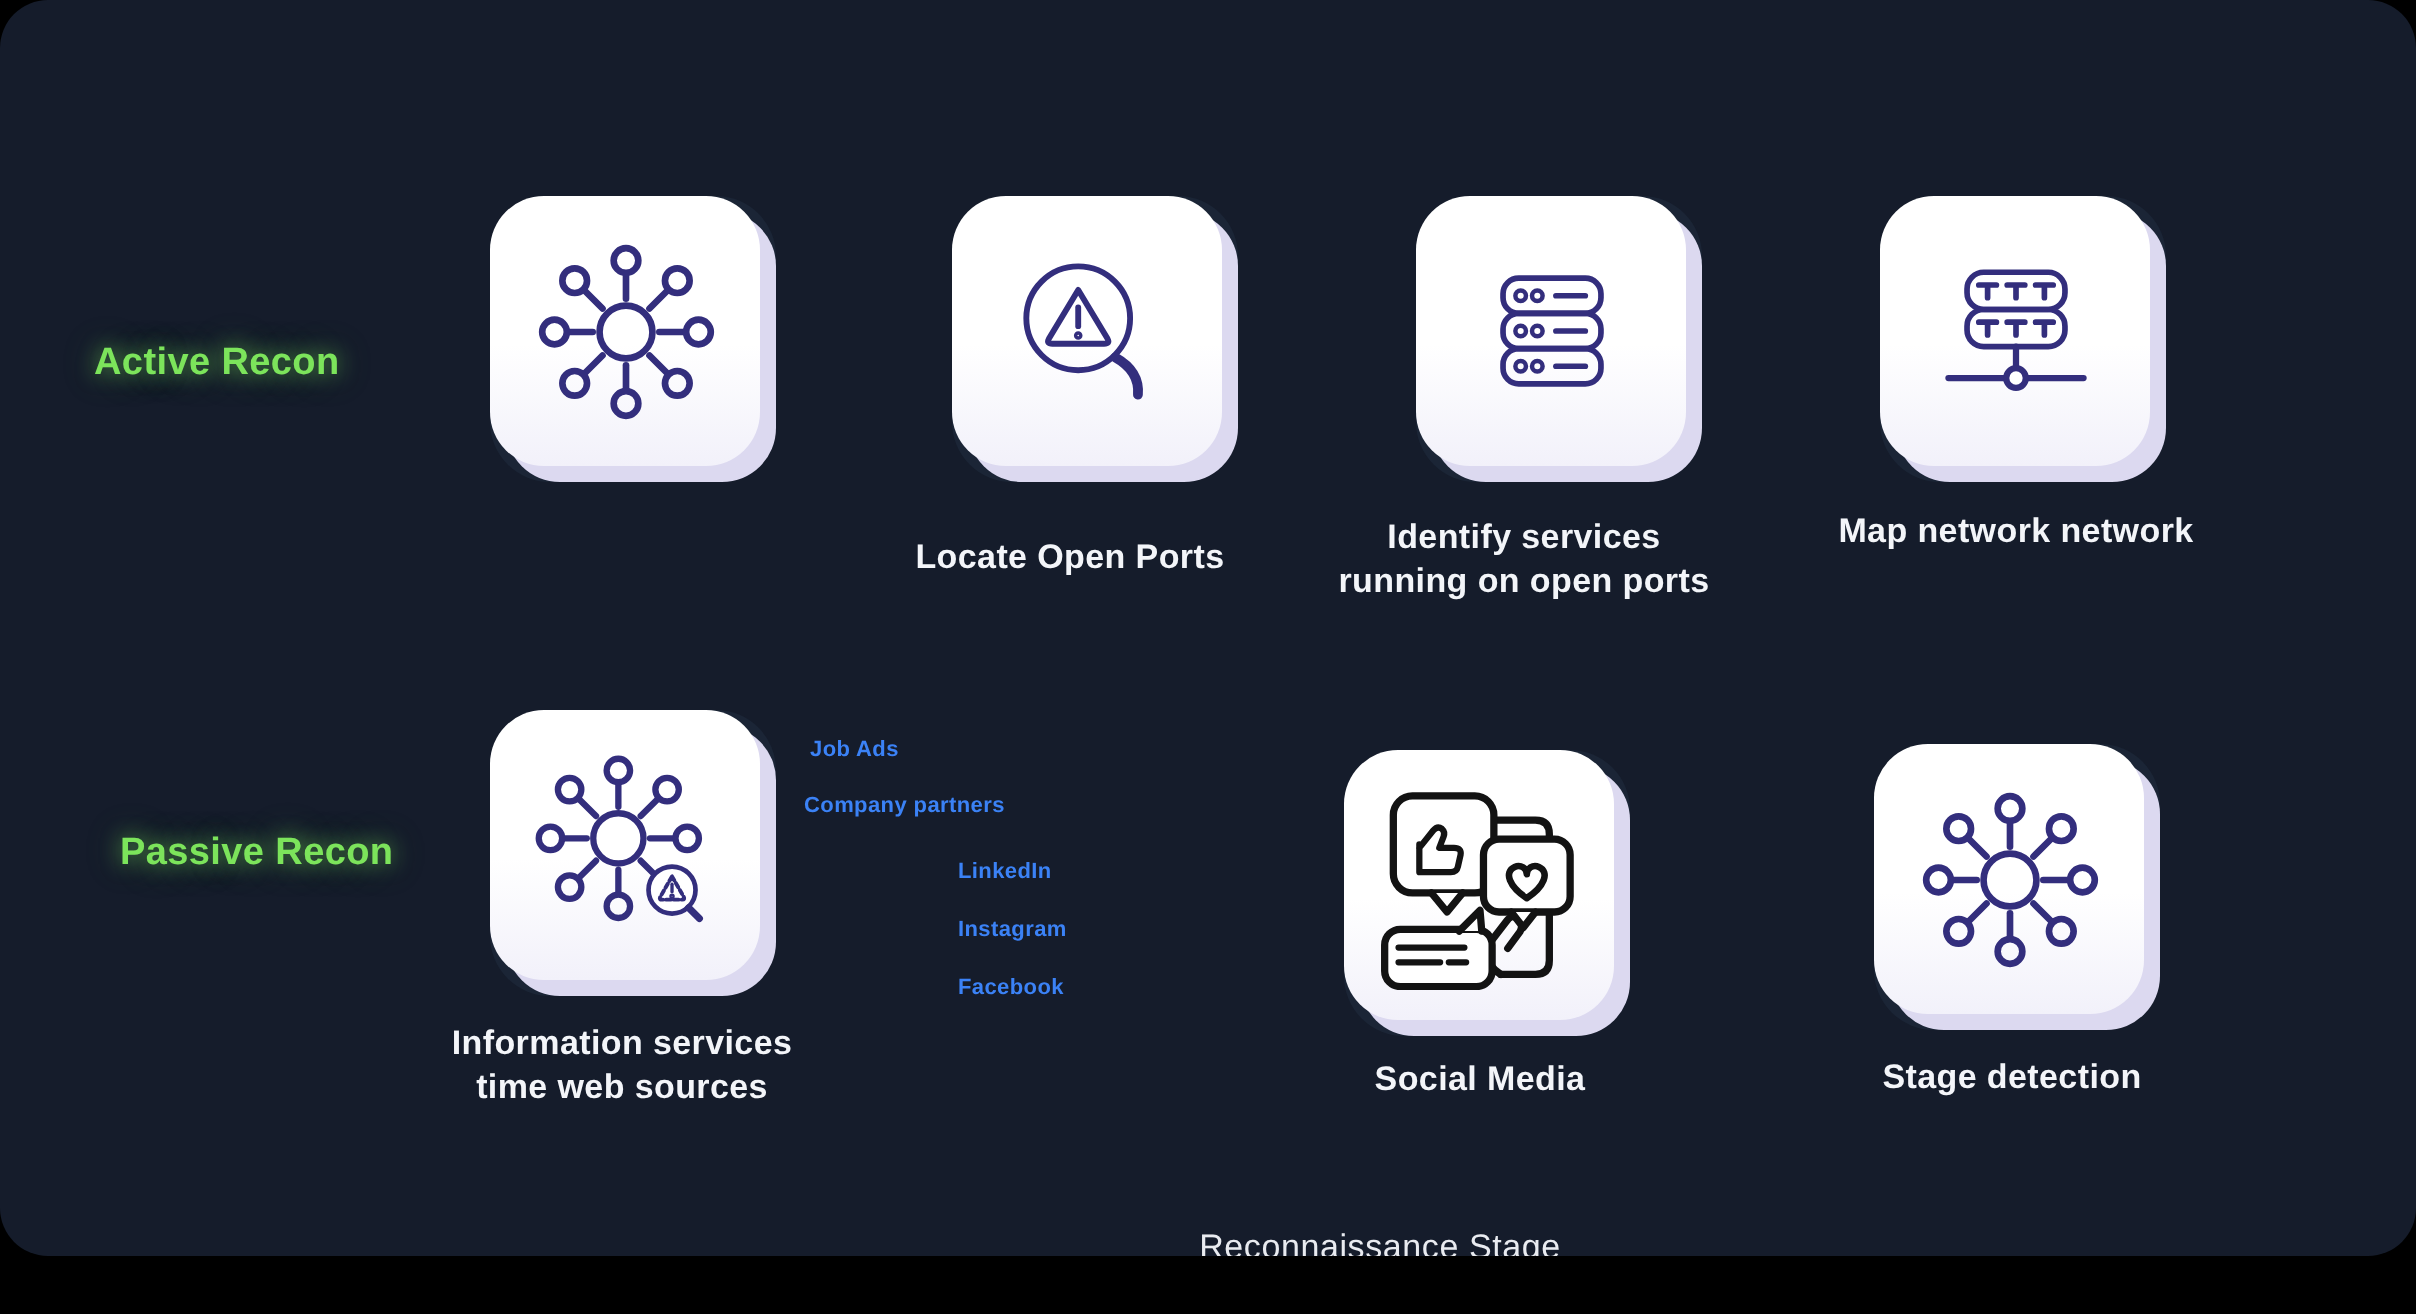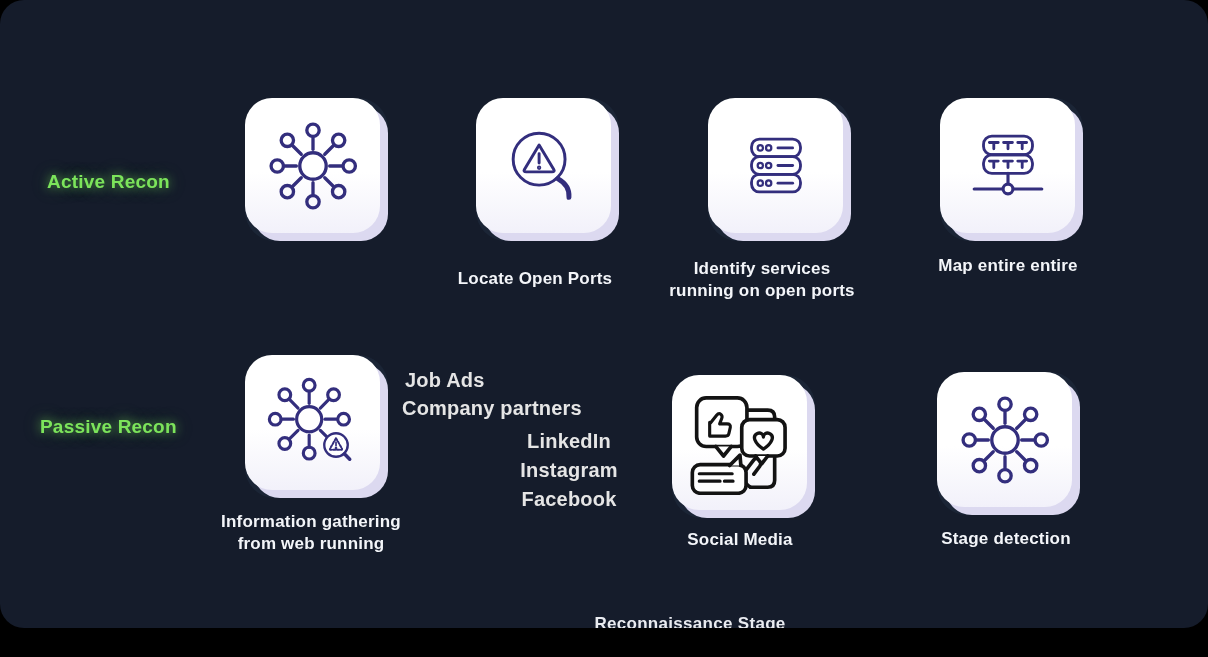--- a/index.html
+++ b/index.html
@@ -25,36 +25,36 @@
   .card{
     position:absolute;left:0;top:0;width:135px;height:135px;
     background:linear-gradient(180deg,#FFFFFF 55%,#F2F1FA 100%);
     border-radius:27px;display:flex;align-items:center;justify-content:center;
   }
   .card-label{
     position:absolute;width:300px;text-align:center;color:#F3F5F9;
     font-size:17px;font-weight:700;line-height:22px;letter-spacing:.2px;
   }
   .side-note{
-    position:absolute;color:#e5e5e5;font-size:20px;font-weight:700;
+    position:absolute;color:#3b82f6;font-size:11px;font-weight:700;
     letter-spacing:.2px;white-space:nowrap;
   }
-  .side-note.right{width:180px;text-align:center;}
+  .side-note.right{width:180px;text-align:left;}
   .footer-caption{
     position:absolute;left:454px;top:614px;width:472px;text-align:center;
-    color:#E9EBF0;font-size:17px;font-weight:700;letter-spacing:.3px;
+    color:#E9EBF0;font-size:17px;font-weight:400;letter-spacing:.3px;
   }
 </style>
 </head>
 <body>
 
 <div class="page">
 
   <div class="group-label" style="left:47px;top:171px">Active Recon</div>
-  <div class="group-label" style="left:40px;top:416px">Passive Recon</div>
+  <div class="group-label" style="left:60px;top:416px">Passive Recon</div>
 
   <div class="card-group" style="left:245px;top:98px">
     <div class="shadow-dark"></div>
     <div class="shadow-lav"></div>
     <div class="card">
       <svg viewBox="0 0 96 96" width="94" height="94">
         <g fill="none" stroke="#332E7D" stroke-width="3.4" stroke-linecap="round">
           <circle cx="48" cy="48" r="13.5"></circle>
           <line x1="65" y1="48" x2="78" y2="48"></line>
             <circle cx="85" cy="48" r="6.3"></circle>
@@ -134,21 +134,21 @@
           <path d="M29 24 h9 M33.5 24 v6.5 M43.5 24 h9 M48 24 v6.5 M58 24 h9 M62.5 24 v6.5"></path>
           <path d="M29 43 h9 M33.5 43 v6.5 M43.5 43 h9 M48 43 v6.5 M58 43 h9 M62.5 43 v6.5"></path>
           <line x1="48" y1="55.5" x2="48" y2="66.5" stroke-width="3.2"></line>
           <line x1="13.5" y1="71.5" x2="82.5" y2="71.5" stroke-width="3.2"></line>
           <circle cx="48" cy="71.5" r="5" fill="#FFFFFF" stroke-width="3.2"></circle>
         </g>
       </svg>
     </div>
   </div>
   <div class="card-label" style="left:858px;top:255px">
-    <div>Map entire entire</div>
+    <div>Map network network</div>
   </div>
 
   <div class="card-group" style="left:245px;top:355px">
     <div class="shadow-dark"></div>
     <div class="shadow-lav"></div>
     <div class="card">
       <svg viewBox="0 0 96 96" width="94" height="94">
         <g fill="none" stroke="#332E7D" stroke-width="3.4" stroke-linecap="round" transform="translate(-1.5,-1.5) scale(0.95)">
           <circle cx="48" cy="48" r="13.5"></circle>
           <line x1="65" y1="48" x2="78" y2="48"></line>
@@ -171,22 +171,22 @@
           <circle cx="71.5" cy="70.5" r="12" fill="#FFFFFF" stroke-width="2.4"></circle>
           <path d="M71.5 63.5 L77.5 74 Q78.2 75.4 76.7 75.4 L66.3 75.4 Q64.8 75.4 65.5 74 Z" stroke-width="2" stroke-dasharray="2.4 1.6"></path>
           <line x1="71.5" y1="67.5" x2="71.5" y2="71.3" stroke-width="1.7"></line>
           <circle cx="71.5" cy="73.7" r="0.6" stroke-width="1.6"></circle>
           <path d="M80 79.5 L85.5 85" stroke-width="3.6"></path>
         </g>
       </svg>
     </div>
   </div>
   <div class="card-label" style="left:161px;top:511px">
-    <div>Information gathering</div>
-    <div>from web running</div>
+    <div>Information services</div>
+    <div>time web sources</div>
   </div>
   <div class="side-note" style="left:405px;top:369px">Job Ads</div>
   <div class="side-note" style="left:402px;top:397px">Company partners</div>
 
   <div class="side-note right" style="left:479px;top:430px">LinkedIn</div>
   <div class="side-note right" style="left:479px;top:459px">Instagram</div>
   <div class="side-note right" style="left:479px;top:488px">Facebook</div>
 
   <div class="card-group" style="left:672px;top:375px">
     <div class="shadow-dark"></div>

